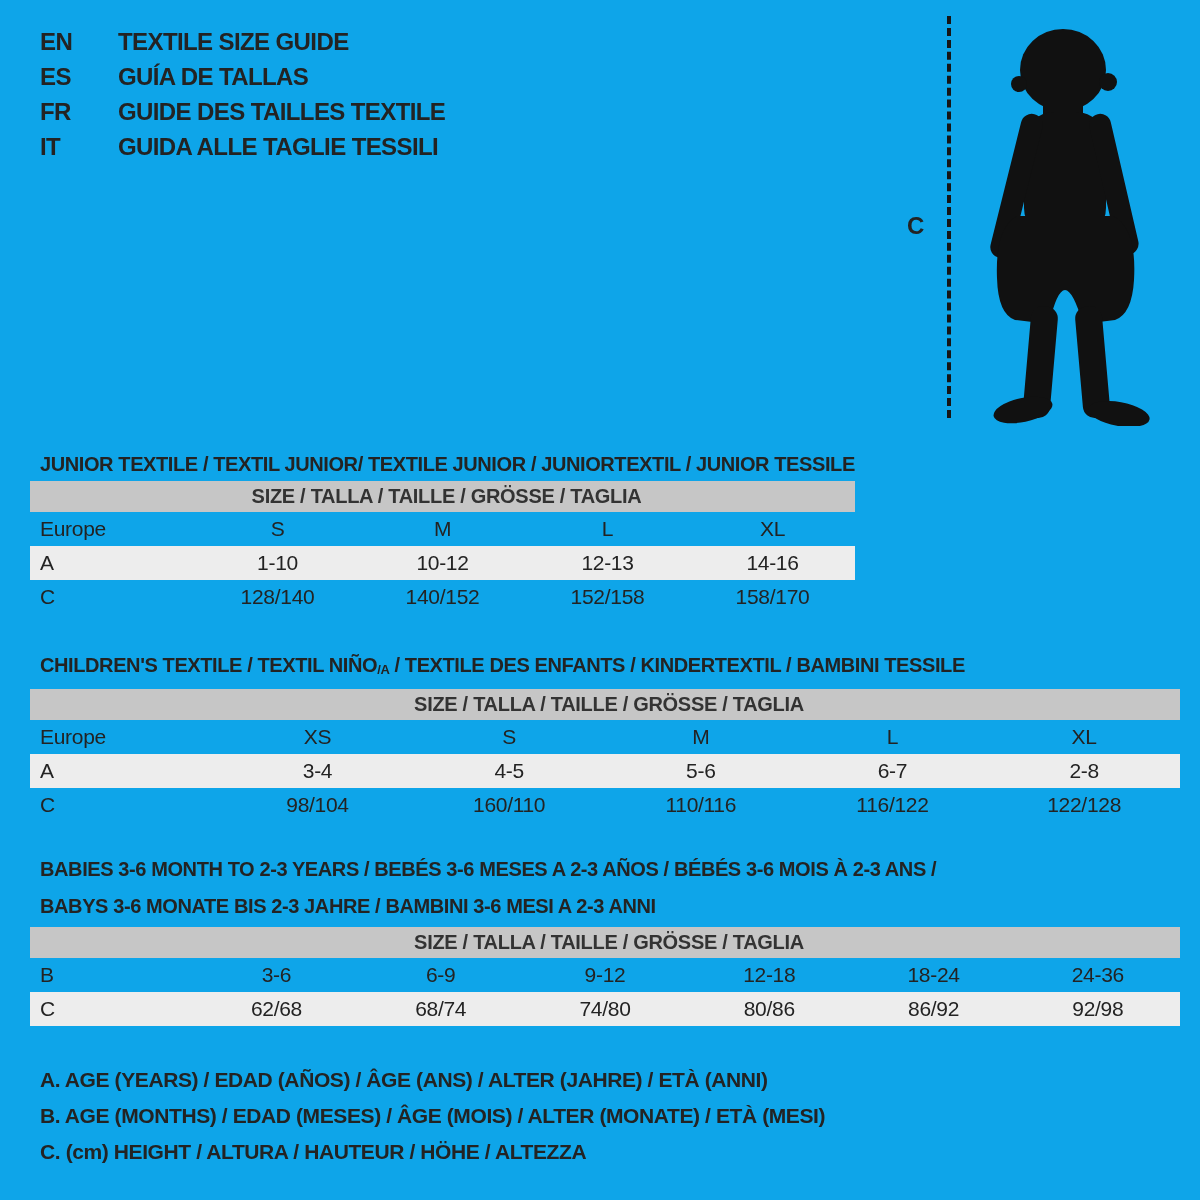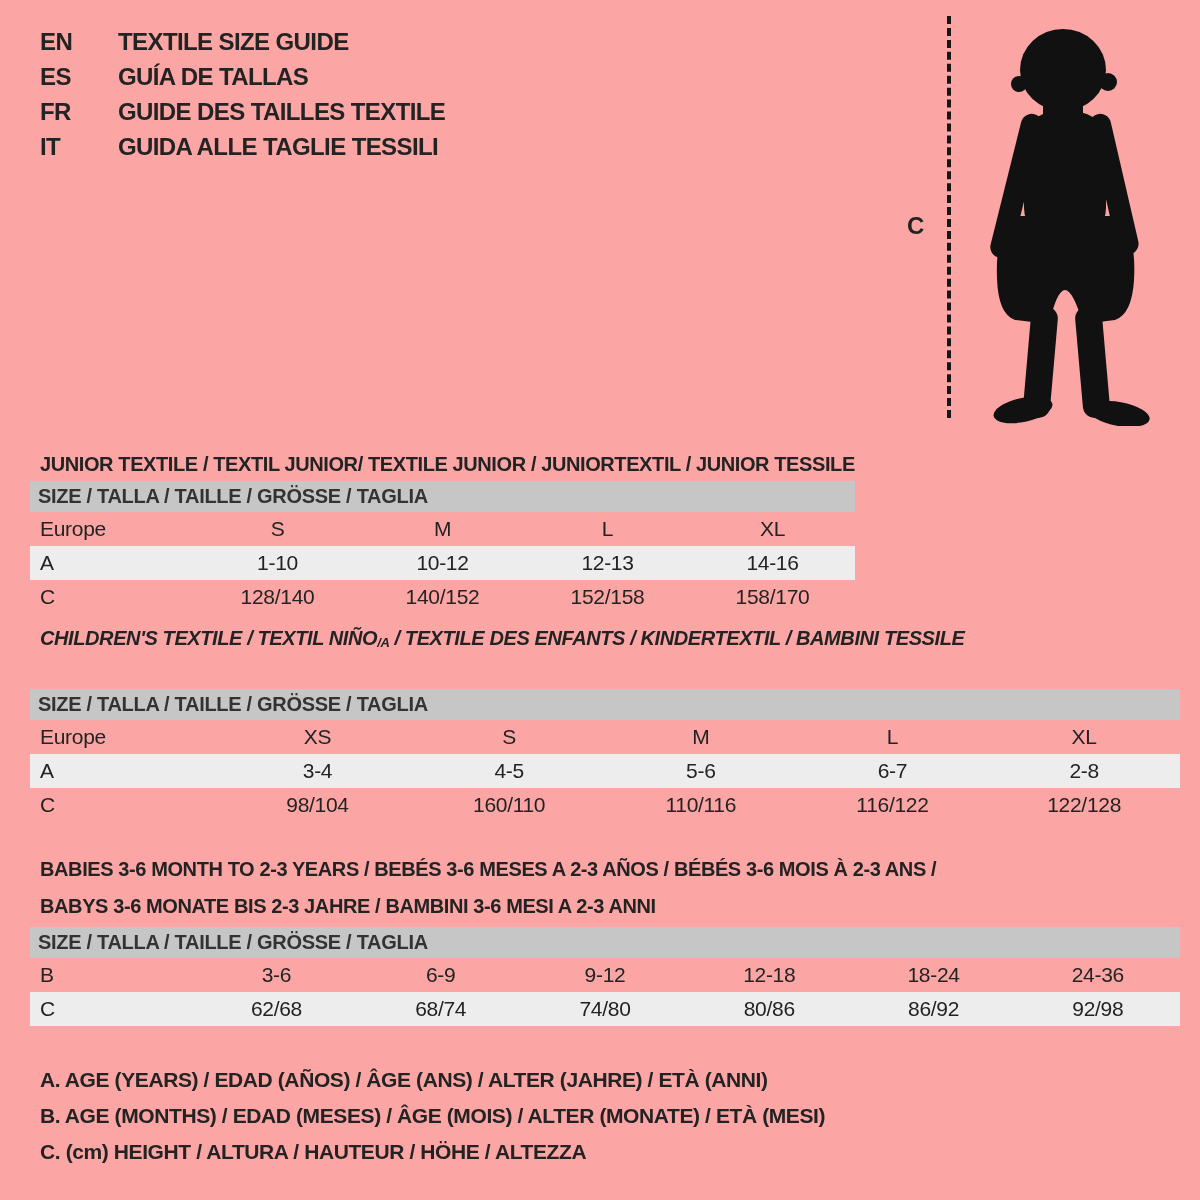--- a/index.html
+++ b/index.html
@@ -1,44 +1,44 @@
 <!DOCTYPE html>
 <html><head>
 <meta charset="utf-8">
 <style>
   html,body{margin:0;padding:0;background:#ffffff;}
-  .canvas{position:relative;width:1200px;height:1200px;background:#fca5a5;overflow:hidden;
+  .canvas{position:relative;width:1200px;height:1200px;background:#0ea5e9;overflow:hidden;
           font-family:"Liberation Sans","DejaVu Sans",sans-serif;color:#232323;}
 
   
   .lang-list{position:absolute;left:40px;top:28px;}
   .lang-row{display:flex;align-items:baseline;height:35px;font-weight:bold;font-size:24px;letter-spacing:-0.6px;}
   .lang-code{width:78px;flex:0 0 78px;}
 
   
   .figure{position:absolute;left:895px;top:10px;width:290px;height:418px;}
   .measure-line{position:absolute;left:52px;top:6px;height:402px;width:0;border-left:4px dashed #161616;}
   .measure-label{position:absolute;left:12px;top:202px;font-weight:bold;font-size:24px;}
   .baby-svg{position:absolute;left:72px;top:8px;}
 
   
   .sec-title{position:absolute;left:40px;font-weight:bold;font-size:20px;letter-spacing:-0.4px;white-space:nowrap;}
   .sec-title .subsmall{font-size:13px;position:relative;top:2px;}
   #junior-title{top:453px;}
-  #children-title{top:627px;font-style:italic;}
+  #children-title{top:654px;}
   #babies-title{top:851px;line-height:37px;}
 
   
   table.size-table{position:absolute;border-collapse:collapse;table-layout:fixed;}
   #junior-table{left:30px;top:481px;width:825px;}
   #children-table{left:30px;top:689px;width:1150px;}
   #babies-table{left:30px;top:927px;width:1150px;}
   .size-table td{font-size:21px;letter-spacing:-0.3px;height:34px;text-align:center;padding:0;vertical-align:middle;}
   .size-table td.rowlabel{text-align:left;padding-left:10px;width:110px;}
-  .size-table td.band{background:#c6c6c6;font-weight:bold;font-size:20px;height:31px;text-align:left;padding-left:8px;color:#333333;}
+  .size-table td.band{background:#c6c6c6;font-weight:bold;font-size:20px;height:31px;text-align:center;padding-left:8px;color:#333333;}
   .size-table tr.stripe td{background:#ededed;}
 
   
   .legend{position:absolute;left:40px;top:1068px;}
   .legend-line{height:36px;font-weight:bold;font-size:21px;letter-spacing:-0.4px;}
 </style>
 </head>
 <body>
 
 <div class="canvas">

